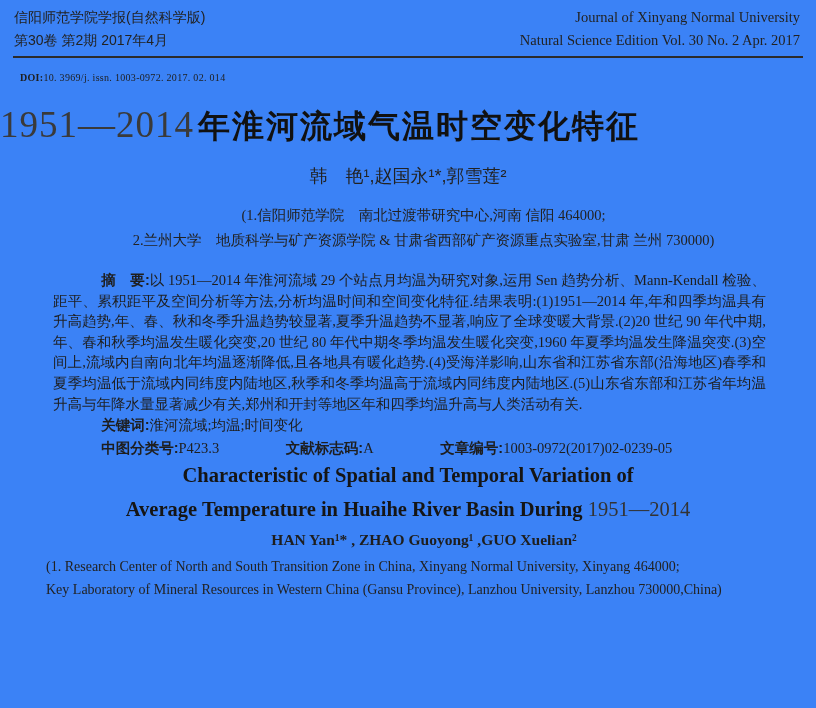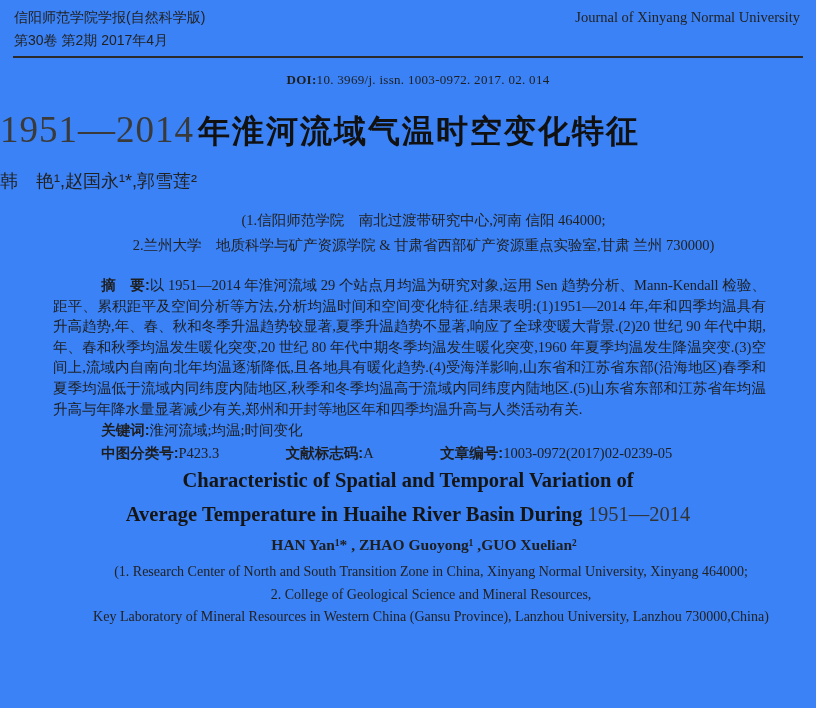--- a/index.html
+++ b/index.html
@@ -7,55 +7,56 @@
     width:816px; height:708px; background:#3b82f6; color:#1e1e1e;
     font-family:"Liberation Serif", serif;
     position:relative; overflow:hidden; box-sizing:border-box;
   }
   
   .header { display:flex; justify-content:space-between; padding:6px 16px 0 14px; }
   .header-left { font-family:"Liberation Sans", sans-serif; font-size:14px; line-height:23px; color:#222; }
   .header-right { text-align:right; font-family:"Liberation Serif", serif; font-size:14.5px; line-height:23px; color:#222; }
   .rule { border:none; border-top:2px solid #2b2b2b; margin:4px 13px 0 13px; }
   
-  .doi { margin:14px 0 12px 20px; font-size:13px; letter-spacing:0.3px;text-align:center; }
+  .doi { margin:14px 0 12px 20px; font-size:10px; letter-spacing:0.3px; }
   .doi-label { font-weight:700; }
   
   .cn-title { text-align:left; margin-top:20px; white-space:nowrap; }
   .cn-title-years { font-family:"Liberation Serif", serif; font-size:37px; font-weight:400; color:#3a3a3a; letter-spacing:1px; }
   .cn-title-main { font-family:"Liberation Sans", sans-serif; font-size:32px; font-weight:700; color:#111; letter-spacing:2px; }
-  .cn-authors { text-align:left; margin-top:15px; font-size:18px; font-family:"Liberation Sans", sans-serif; color:#222; }
+  .cn-authors { text-align:center; margin-top:15px; font-size:18px; font-family:"Liberation Sans", sans-serif; color:#222; }
   .cn-affils { text-align:center; margin-top:15px; font-size:14.5px; line-height:25px; color:#222;padding-left:31px; }
   
   .abstract {
     margin:17px 50px 0 53px; font-size:14.5px; line-height:20.6px;
     text-align:justify; text-indent:1.6em; color:#1e1e1e;
   }
   .b-label { font-weight:700; font-family:"Liberation Sans", sans-serif;margin-left:25px; }
   .kw-line { margin:1px 50px 0 53px; padding-left:1.6em; font-size:14.5px; line-height:21.5px; }
   .clc-line { margin:1px 50px 0 53px; padding-left:1.6em; font-size:14.5px; line-height:21.5px; }
   .clc-seg { margin-right:38px; }
   
   .en-title { text-align:center; font-size:20.5px; font-weight:700; line-height:33.5px; color:#151515; font-family:"Liberation Serif", serif; }
   .en-title-years { font-weight:400; color:#333; }
   .en-authors { text-align:center; margin-top:5px; font-size:15.5px; font-weight:700; font-family:"Liberation Serif", serif;margin-left:32px; }
-  .en-affils { text-align:center; margin-top:7px; font-size:14px; line-height:22.5px; color:#222;margin-left:46px; }
+  .en-affils { text-align:left; margin-top:7px; font-size:14px; line-height:22.5px; color:#222;margin-left:46px; }
 </style>
 </head>
 <body>
 
 <div class="page">
 
   <div class="header">
     <div class="header-left">
       <div>信阳师范学院学报(自然科学版)</div>
       <div>第30卷 第2期 2017年4月</div>
     </div>
     <div class="header-right">
       <div>Journal of Xinyang Normal University</div>
+      <div>Natural Science Edition Vol. 30 No. 2 Apr. 2017</div>
     </div>
   </div>
   <hr class="rule">
 
   <div class="doi">
     <span class="doi-label">DOI:</span><span>10. 3969/j. issn. 1003-0972. 2017. 02. 014</span>
   </div>
 
   <div class="cn-title">
     <span class="cn-title-years">1951—2014</span>
@@ -87,17 +88,16 @@
     <div>Characteristic of Spatial and Temporal Variation of</div>
     <div>
       <span>Average Temperature in Huaihe River Basin During </span><span class="en-title-years">1951—2014</span>
     </div>
   </div>
 
   <div class="en-authors">HAN Yan¹* , ZHAO Guoyong¹ ,GUO Xuelian²</div>
 
   <div class="en-affils">
     <div>(1. Research Center of North and South Transition Zone in China, Xinyang Normal University, Xinyang 464000;</div>
-    <div>2. College of Geological Science and Mineral Resources,</div>
     <div>Key Laboratory of Mineral Resources in Western China (Gansu Province), Lanzhou University, Lanzhou 730000,China)</div>
   </div>
 
 </div>
 
 </body></html>

